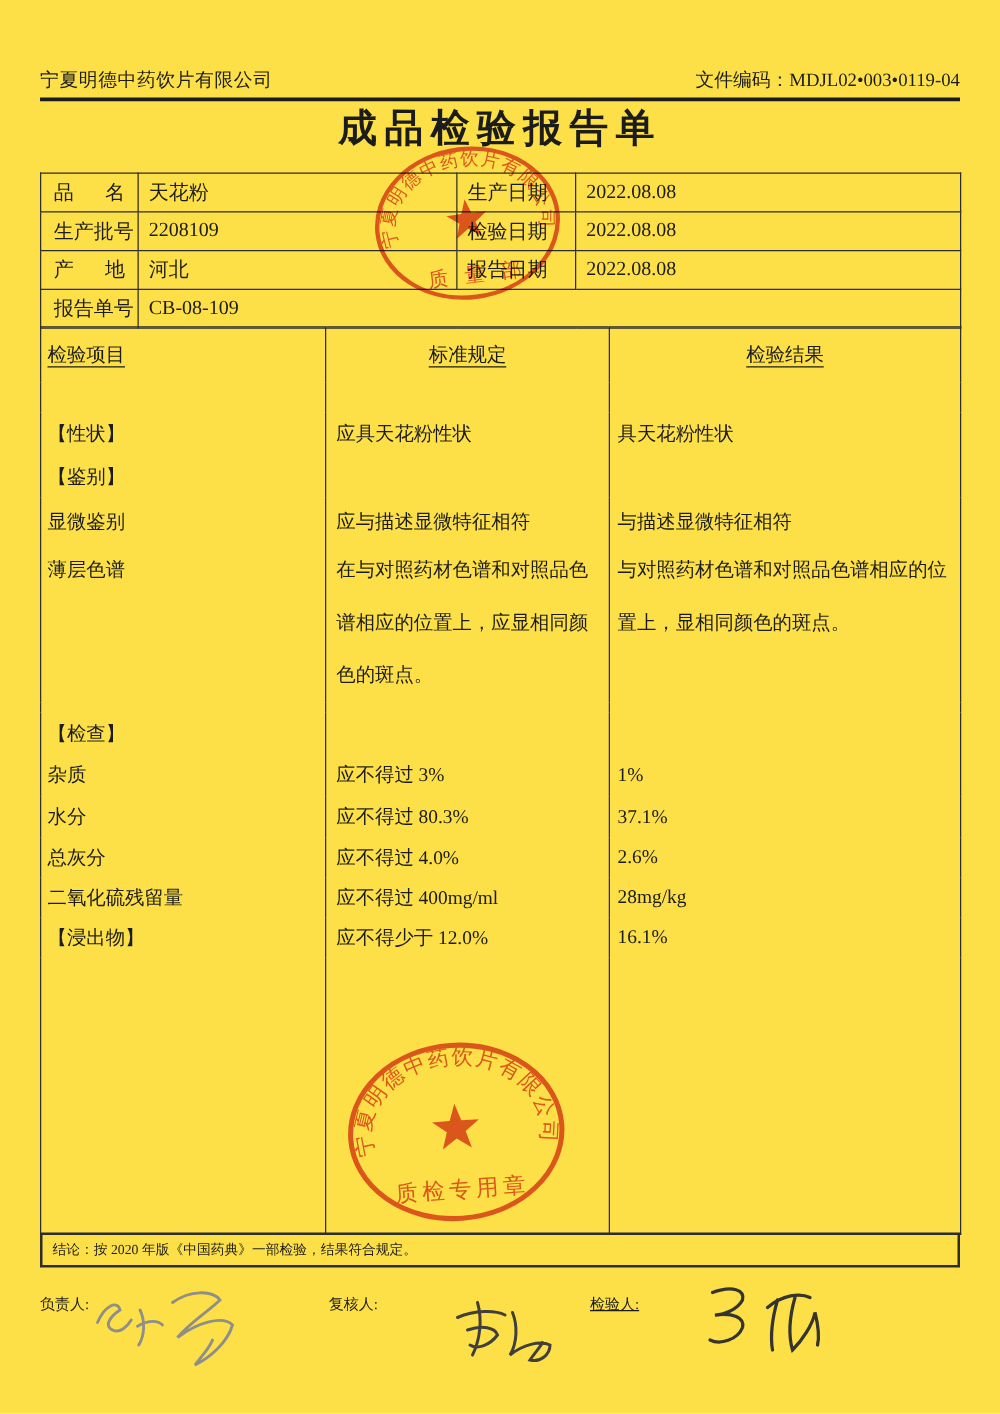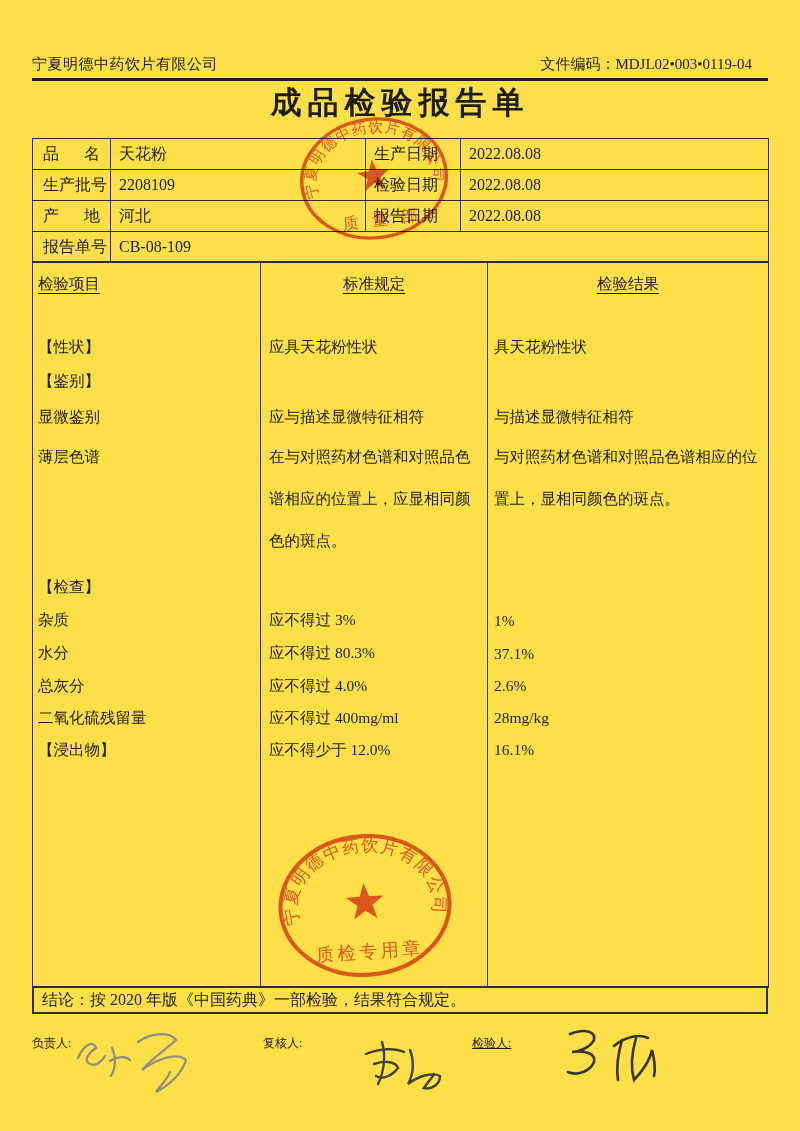--- a/index.html
+++ b/index.html
@@ -1,21 +1,21 @@
 <!DOCTYPE html>
 <html style="--stamp-red: #d84a42;"><head>
 <meta charset="utf-8">
 <style>
   html,body{margin:0;padding:0;background:#ffffff;}
   .page{position:relative;width:800px;height:1131px;background:#fde047;overflow:hidden;
         font-family:"Liberation Serif","DejaVu Serif",serif;color:#1c1c1c;}
 
   
   .hdr-left{position:absolute;left:32px;top:55px;font-size:15px;letter-spacing:.5px;}
-  .hdr-right{position:absolute;right:48px;top:55px;font-size:15px;}
+  .hdr-right{position:absolute;right:32px;top:55px;font-size:15px;}
   .hdr-rule{position:absolute;left:32px;width:736px;top:78px;height:2.5px;background:#1b1b1b;}
   .title{position:absolute;left:0;width:800px;top:82px;text-align:center;
          font-size:31px;font-weight:bold;letter-spacing:6px;}
 
   
   table{border-collapse:collapse;table-layout:fixed;}
   .info{position:absolute;left:32px;top:138px;width:736px;font-size:16px;border:1.5px solid #2d2d2d;}
   .info td{border:1px solid #2d2d2d;height:30px;padding:0 8px;overflow:hidden;white-space:nowrap;}
   .info td.lab{padding:0 10px;text-align:justify;text-align-last:justify;}
 
@@ -25,21 +25,21 @@
   .insp .c1{border-right:1px solid #2d2d2d;padding-left:5px;}
   .insp .c2{border-right:1px solid #2d2d2d;}
   .insp th{height:44px;text-align:center;}
   .insp th.c1{text-align:left;}
   .insp th span{text-decoration:underline;text-underline-offset:4px;}
   .insp td.c3{padding-left:6px;}
   .insp td.wrap{line-height:42px;vertical-align:top;}
 
   
   .concl{position:absolute;left:32px;top:986px;width:736px;height:28px;box-sizing:border-box;
-         border:2px solid #2d2d2d;font-size:16px;line-height:24px;padding-left:8px;white-space:nowrap;}
+         border:2px solid #2d2d2d;font-size:11px;line-height:24px;padding-left:8px;white-space:nowrap;}
   .sigrow{position:absolute;left:32px;top:1016px;width:768px;height:80px;font-size:12px;margin-top:16px;}
   .sig-label{position:absolute;top:3px;}
   .sig-label.l1{left:0;}
   .sig-label.l2{left:231px;}
   .sig-label.l3{left:440px;text-decoration:underline;}
   .sig-svg{position:absolute;}
   .sig-svg.s1{left:40px;top:-4px;width:160px;height:70px;}
   .sig-svg.s2{left:322px;top:2px;width:110px;height:62px;}
   .sig-svg.s3{left:524px;top:-8px;width:120px;height:60px;}
 

